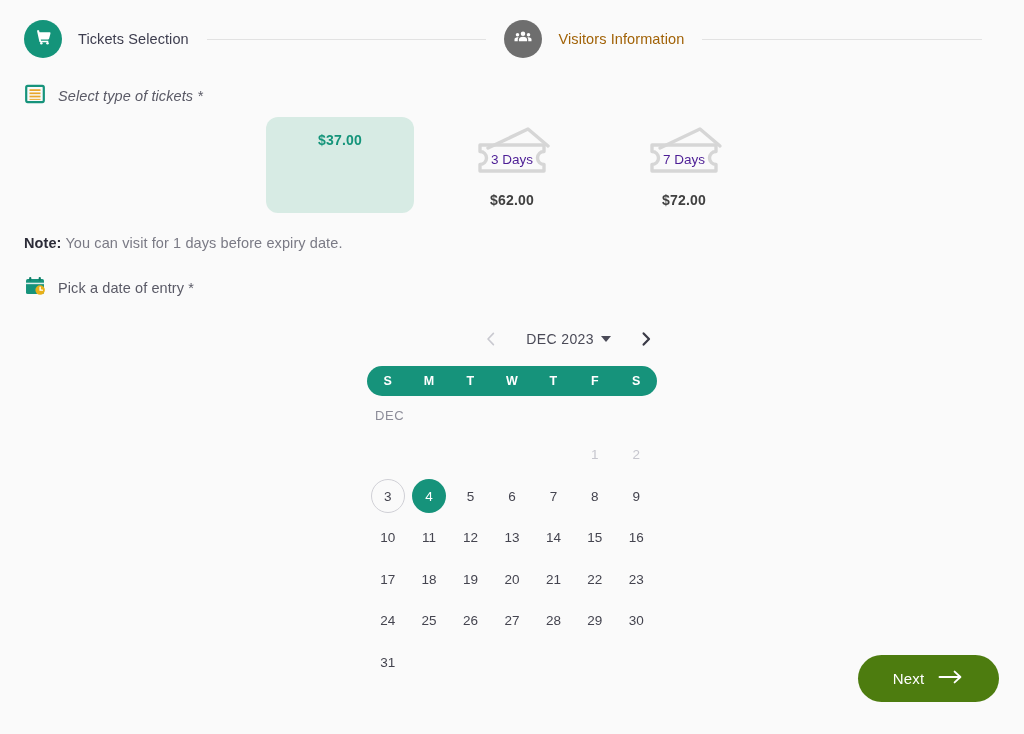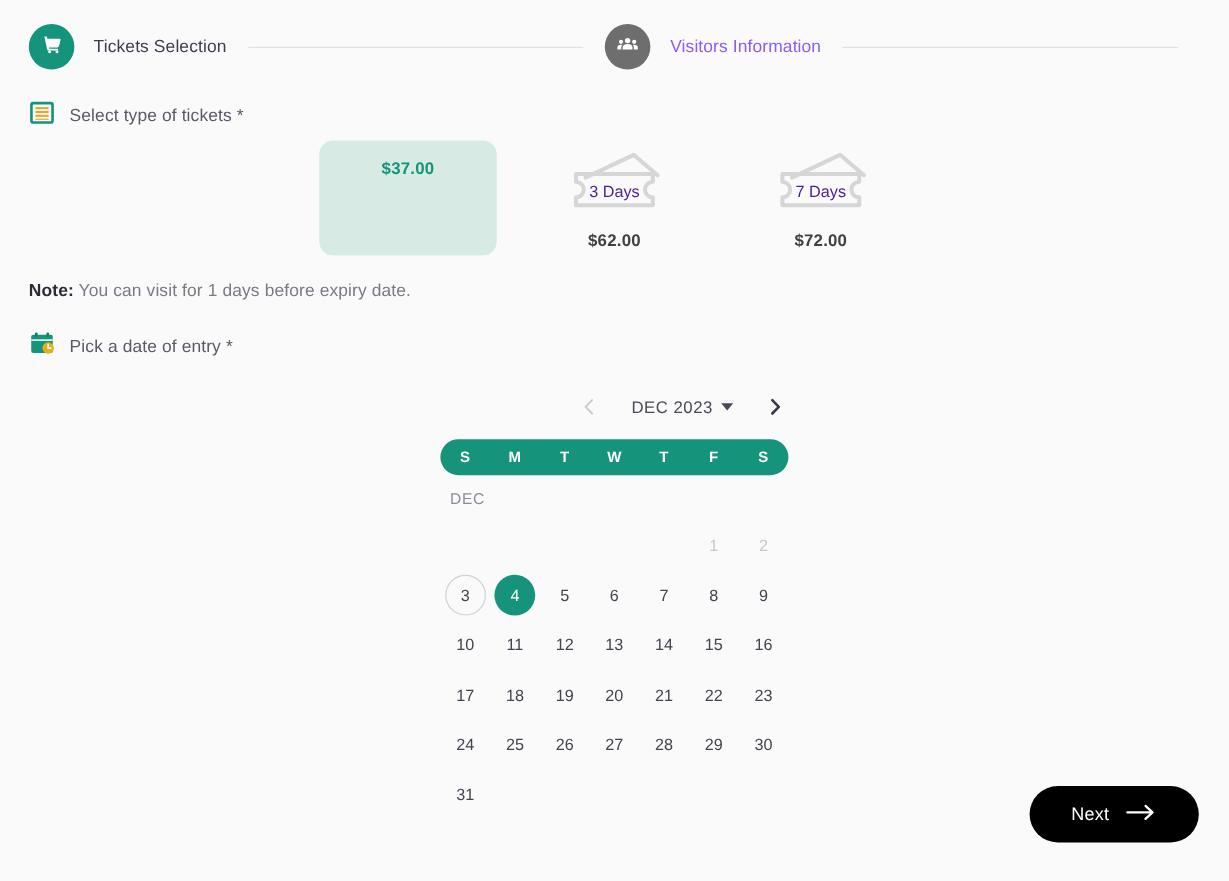--- a/index.html
+++ b/index.html
@@ -45,41 +45,41 @@
   }
   .step-circle.active { background: #14947a; }
   .step-circle.inactive { background: #6e6e6e; }
   .step-label {
     margin-left: 16px;
     font-size: 14.5px;
     letter-spacing: .1px;
     white-space: nowrap;
   }
   .step-label.active { color: #3d3d4e; }
-  .step-label.inactive { color: #8b5cf6; }
+  .step-label.inactive { color: #a16207; }
   .step-connector {
     flex: 1 1 auto;
     height: 1px;
     background: #e2e2e2;
     margin: 0 18px;
   }
 
   
   .section-row {
     position: absolute;
     display: flex;
     align-items: center;
     gap: 12px;
   }
   .section-row .section-text {
     font-size: 14.5px;
     color: #5a5a66;
     letter-spacing: .1px;
   }
-  #tickets-label-row { top: 83px; left: 24px; }
+  #tickets-label-row { top: 83px; left: 24px; font-style: italic; }
   #date-label-row    { top: 275px; left: 24px; }
 
   
   .ticket-cards {
     position: absolute;
     top: 117px;
     left: 266px;
     display: flex;
     gap: 24px;
   }
@@ -231,21 +231,21 @@
   .day.empty { cursor: default; }
 
   
   .next-button {
     position: absolute;
     top: 655px;
     left: 858px;
     width: 141px;
     height: 47px;
     border-radius: 24px;
-    background: #000000;
+    background: #4d7c0f;
     border: none;
     color: #fff;
     display: flex;
     align-items: center;
     justify-content: center;
     gap: 14px;
     cursor: pointer;
     font-family: "Liberation Sans", sans-serif;
   }
   .next-label { font-size: 15px; letter-spacing: .2px; }

